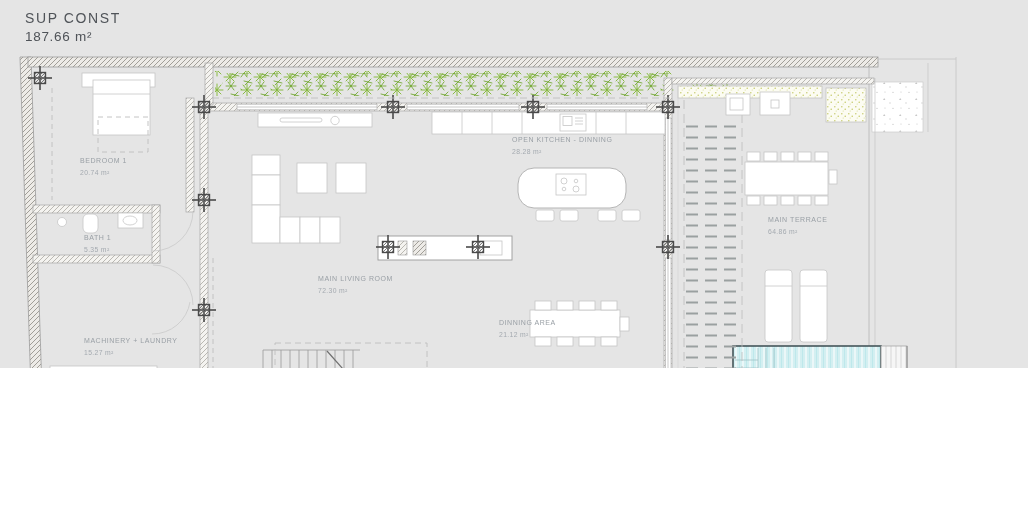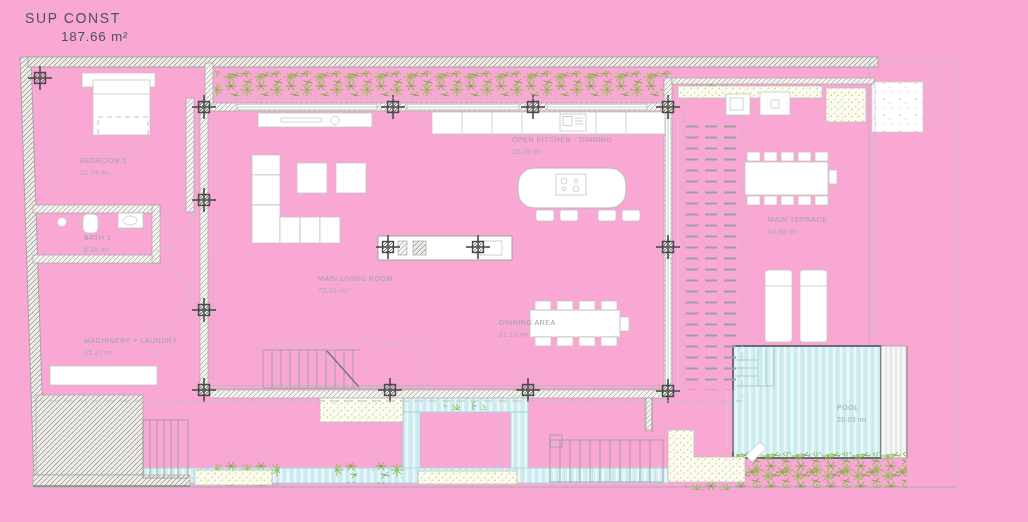--- a/index.html
+++ b/index.html
@@ -1,20 +1,20 @@
 <!DOCTYPE html>
 <html><head>
 <meta charset="utf-8">
 <style>
   html,body{margin:0;padding:0;background:#ffffff;}
-  #stage{position:relative;width:1028px;height:522px;background:#f9a8d4;overflow:hidden;
+  #stage{position:relative;width:1028px;height:368px;background:#e5e5e5;overflow:hidden;
          font-family:"Liberation Sans",sans-serif;}
   .title-block{position:absolute;left:25px;top:10px;color:#4f5358;}
   .title-line1{font-size:14px;letter-spacing:1.6px;font-weight:500;}
-  .title-line2{font-size:13.5px;margin-top:3px;letter-spacing:0.7px;margin-left:36px;}
+  .title-line2{font-size:13.5px;margin-top:3px;letter-spacing:0.7px;}
   svg{position:absolute;left:0;top:0;}
   .room-name{font-family:"Liberation Sans",sans-serif;font-size:7px;letter-spacing:0.55px;fill:#9aa0a6;}
   .room-area{font-family:"Liberation Sans",sans-serif;font-size:6.8px;letter-spacing:0.35px;fill:#a4aab0;}
   .fw{fill:#ffffff;stroke:#c6c6c6;stroke-width:0.8;}
   .fl{fill:none;stroke:#c6c6c6;stroke-width:0.8;}
 </style>
 </head>
 <body>
 
 <div id="stage">

